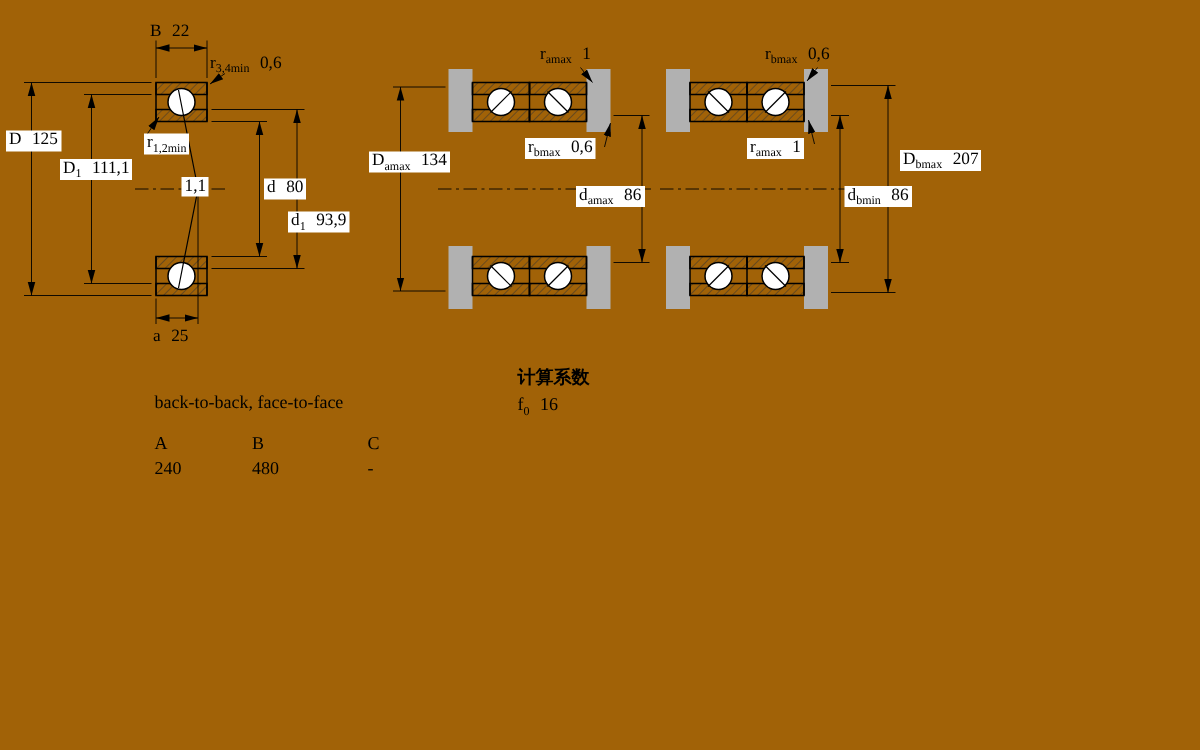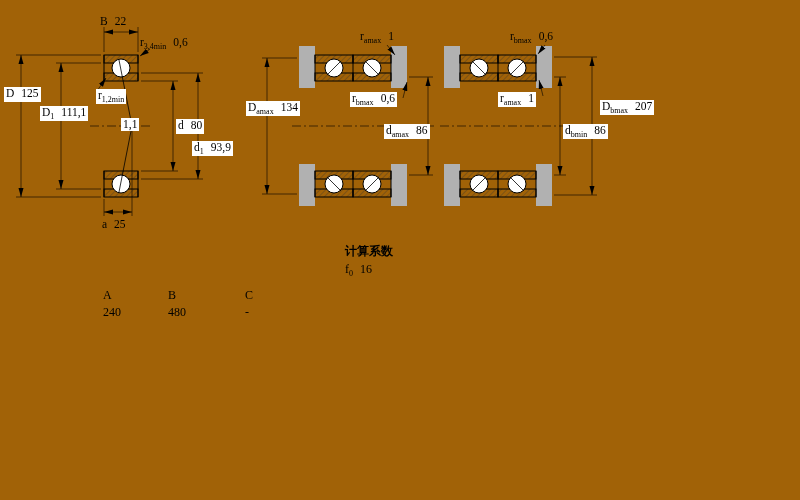--- a/index.html
+++ b/index.html
@@ -184,20 +184,21 @@
   <div class="dim" style="left:360px; top:30px;"><span>r</span><sub>amax</sub><span class="v">1</span></div>
   <div class="dim bg" style="left:246px; top:101px;"><span>D</span><sub>amax</sub><span class="v">134</span></div>
   <div class="dim bg" style="left:350px; top:92px;"><span>r</span><sub>bmax</sub><span class="v">0,6</span></div>
   <div class="dim bg" style="left:384px; top:124px;"><span>d</span><sub>amax</sub><span class="v">86</span></div>
 
   <div class="dim" style="left:510px; top:30px;"><span>r</span><sub>bmax</sub><span class="v">0,6</span></div>
   <div class="dim bg" style="left:498px; top:92px;"><span>r</span><sub>amax</sub><span class="v">1</span></div>
   <div class="dim bg" style="left:600px; top:100px;"><span>D</span><sub>bmax</sub><span class="v">207</span></div>
   <div class="dim bg" style="left:563px; top:124px;"><span>d</span><sub>bmin</sub><span class="v">86</span></div>
 
+  <div class="txt" style="left:103px; top:262px;">back-to-back, face-to-face</div>
 
   <div class="txt bold" style="left:345px; top:245px;">计算系数</div>
   <div class="dim" style="left:345px; top:263px; font-size:12px;"><span>f</span><sub>0</sub><span class="v">16</span></div>
 
   <div class="txt" style="left:103px; top:289px;">A</div>
   <div class="txt" style="left:168px; top:289px;">B</div>
   <div class="txt" style="left:245px; top:289px;">C</div>
   <div class="txt" style="left:103px; top:306px;">240</div>
   <div class="txt" style="left:168px; top:306px;">480</div>
   <div class="txt" style="left:245px; top:306px;">-</div>

